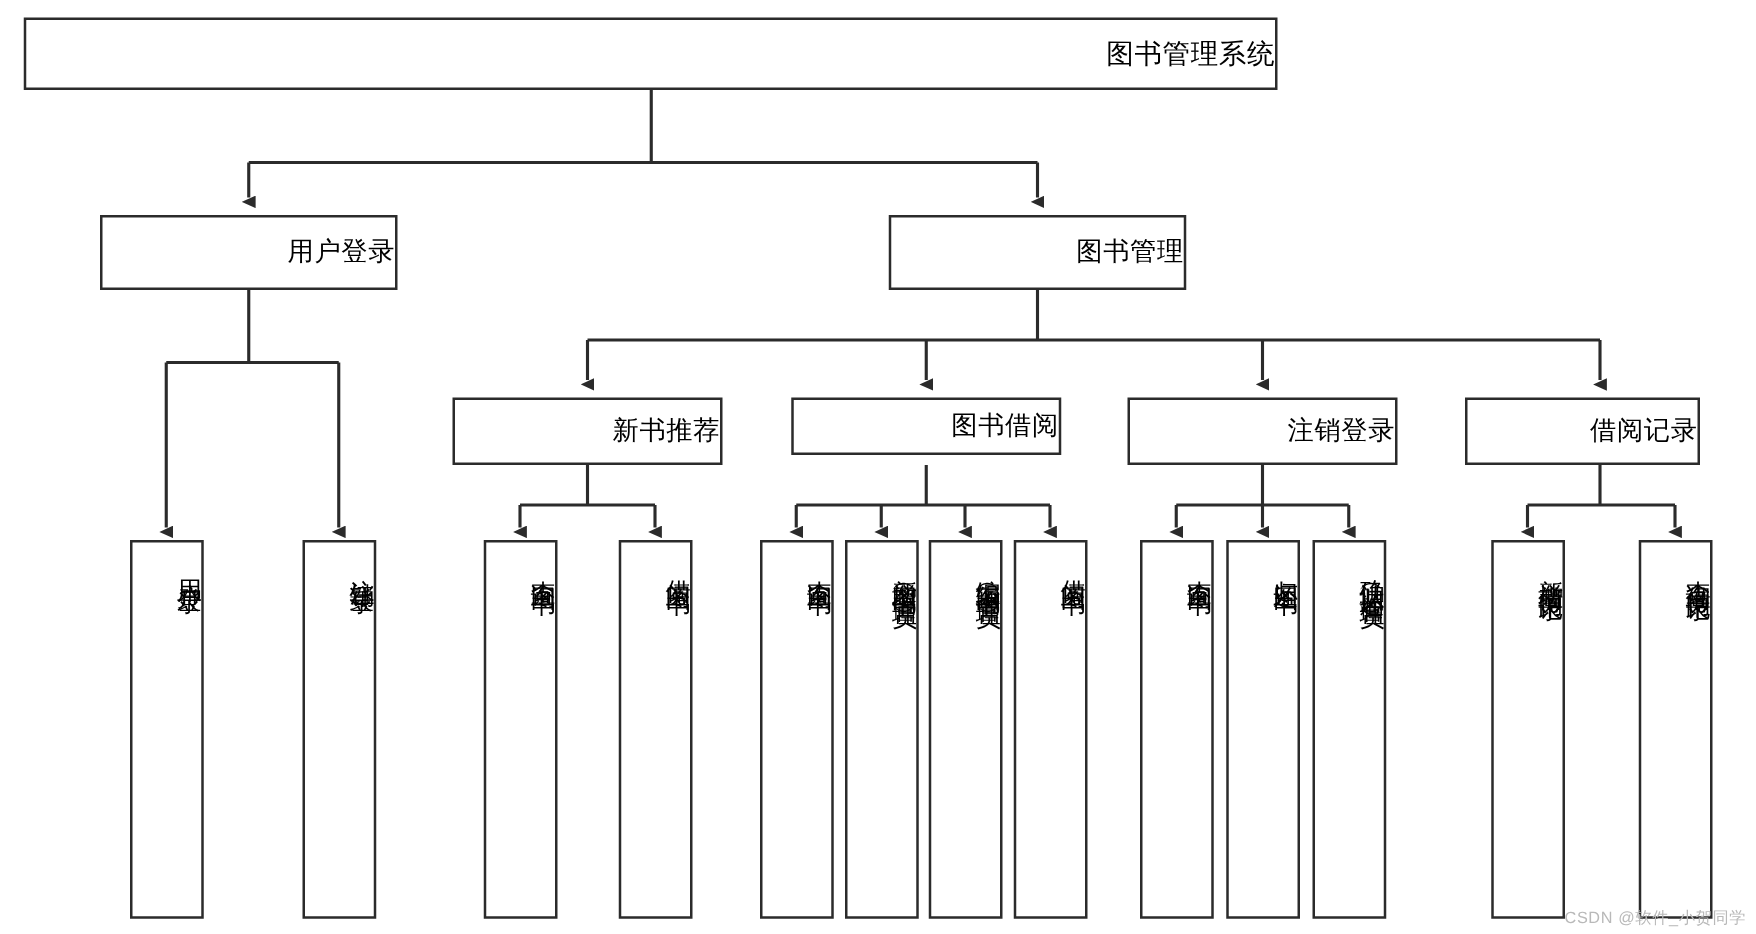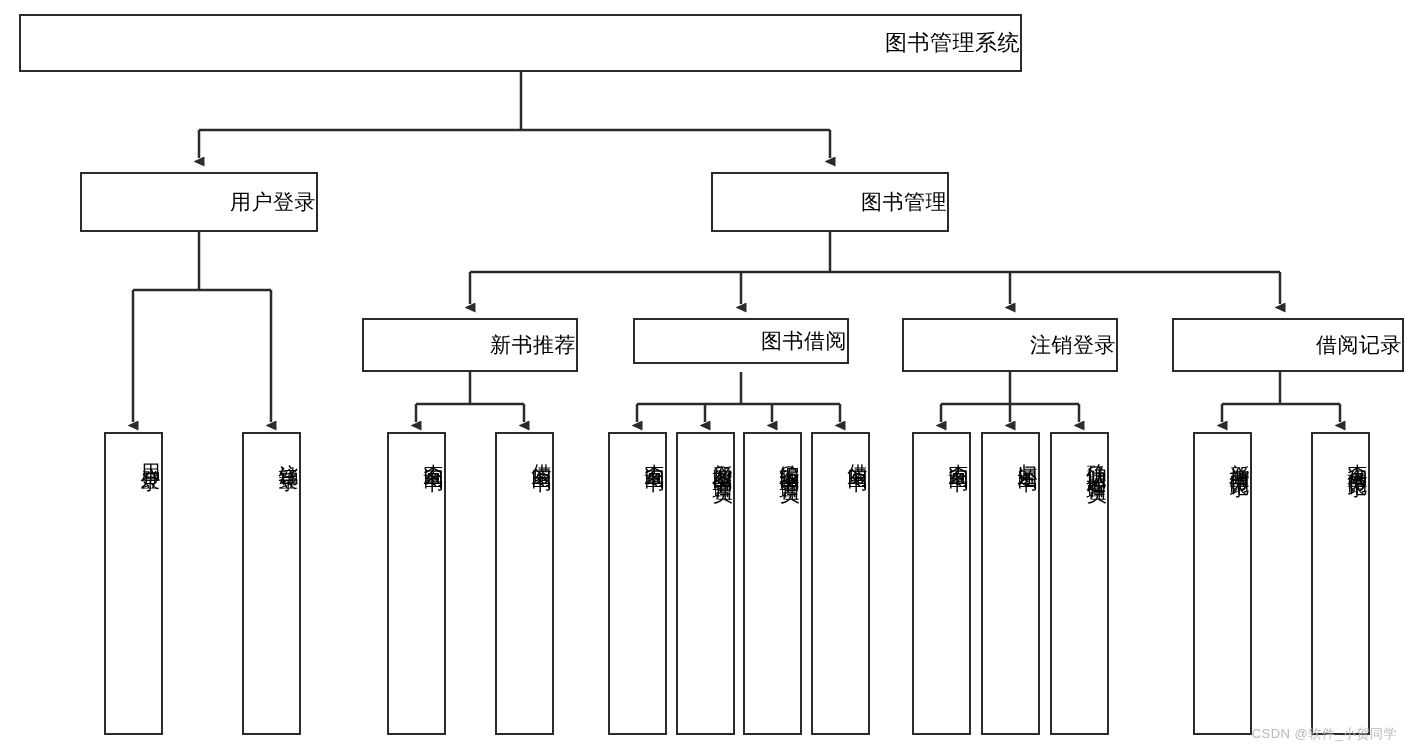--- a/index.html
+++ b/index.html
@@ -146,21 +146,21 @@
   </div>
 
   <div class="node horiz" style="left:633px; top:318px; width:216px; height:46px;">
     <span class="lbl">图书借阅</span>
   </div>
 
   <div class="node horiz" style="left:902px; top:318px; width:216px; height:54px;">
     <span class="lbl">注销登录</span>
   </div>
 
-  <div class="node horiz" style="left:1172px; top:318px; width:232px; height:54px;">
+  <div class="node horiz" style="left:1172px; top:318px; width:188px; height:54px;">
     <span class="lbl">借阅记录</span>
   </div>
 
   <div class="node vert" style="left:104px; top:432px; width:59px; height:303px;">
     <span class="lbl">用户登录</span>
   </div>
 
   <div class="node vert" style="left:242px; top:432px; width:59px; height:303px;">
     <span class="lbl">注销登录</span>
   </div>

